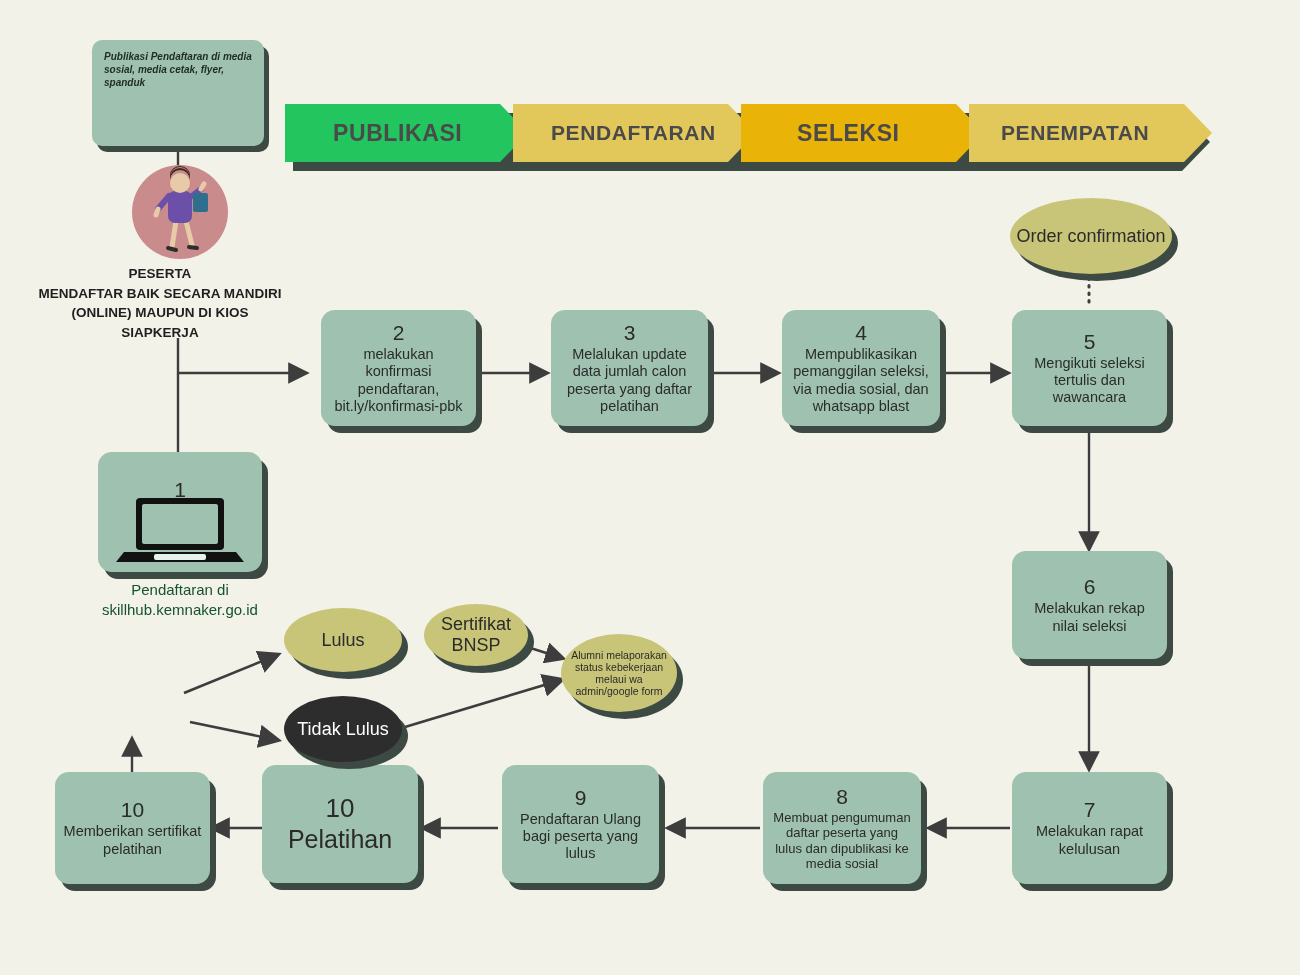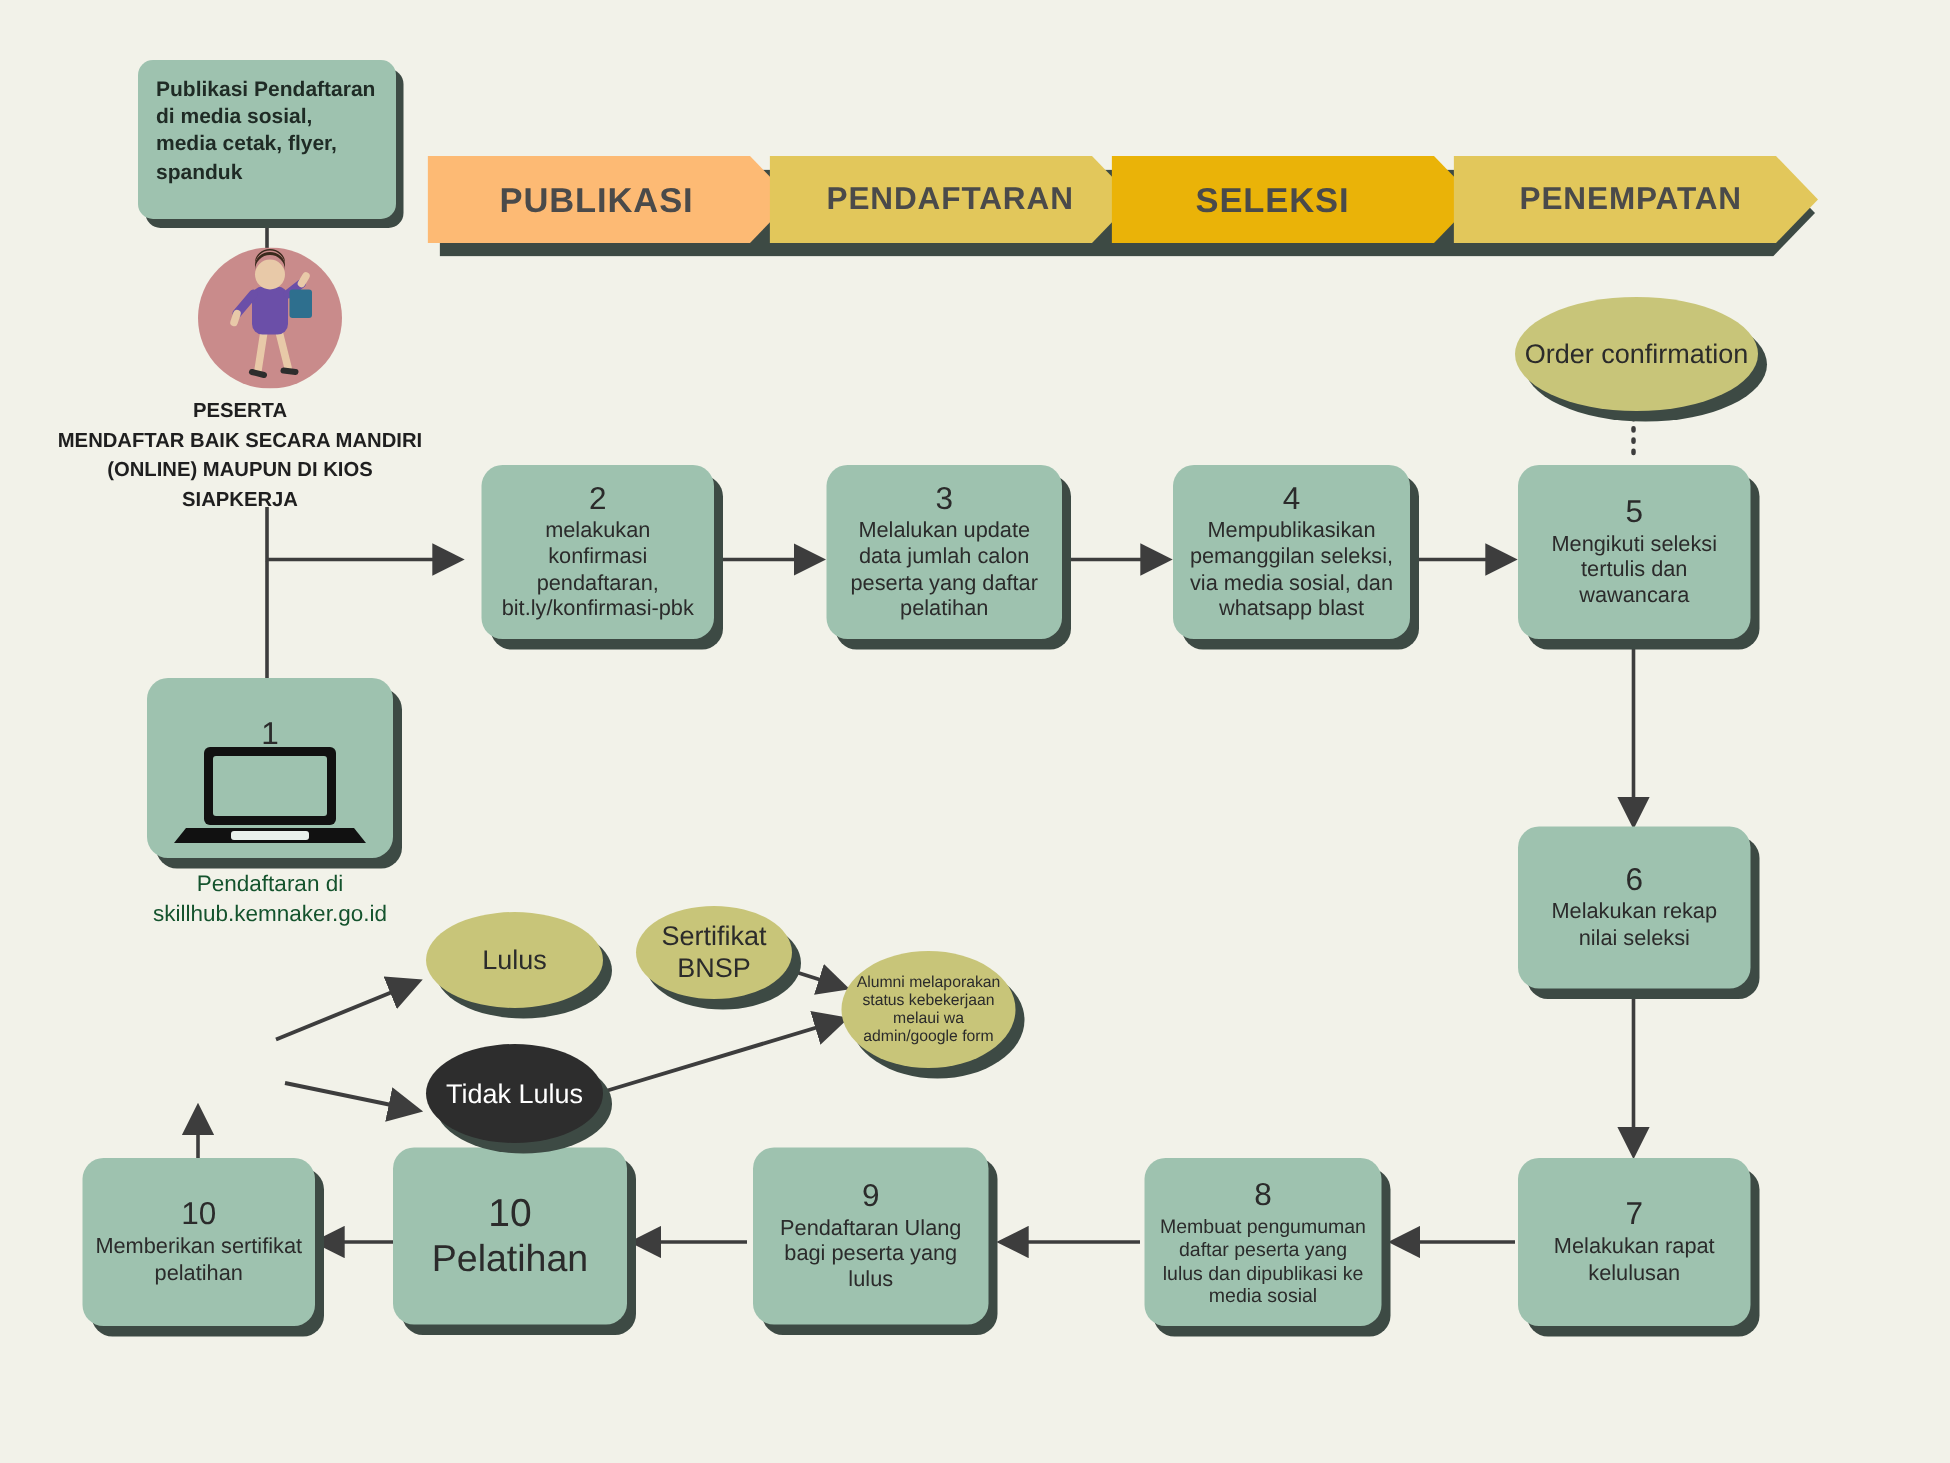--- a/index.html
+++ b/index.html
@@ -69,26 +69,27 @@
     line-height: 1.15;
     padding: 4px 10px;
   }
   
   .note {
     position: absolute;
     background: #9ec2af;
     border-radius: 10px;
     box-shadow: 5px 6px 0 0 #3d4a44;
     font-weight: bold;
-    font-size: 14px;
+    font-size: 10px;
     line-height: 1.3;
     color: #1f2b25;
     padding: 10px 12px 8px 12px;
     box-sizing: border-box;
     text-align: left;
+    font-style: italic;
   }
   
   #banner {
     position: absolute;
     left: 285px;
     top: 104px;
     width: 925px;
     height: 62px;
   }
   #banner .chev {
@@ -207,33 +208,33 @@
     <path d="M190,722 L277,740" stroke="#3d3d3d" stroke-width="2.6" fill="none" marker-end="url(#arrow)"></path>
 
     <path d="M521,645 L562,658" stroke="#3d3d3d" stroke-width="2.4" fill="none" marker-end="url(#arrow)"></path>
 
     <path d="M405,727 L561,680" stroke="#3d3d3d" stroke-width="2.6" fill="none" marker-end="url(#arrow)"></path>
   </svg>
 
   <div id="banner">
     <div class="banner-shadow"></div>
 
-    <div class="chev" style="left:0px;width:243px;background:#fdba74;clip-path:polygon(0 0,215px 0,243px 50%,215px 100%,0 100%);padding-left:48px;">
+    <div class="chev" style="left:0px;width:243px;background:#22c55e;clip-path:polygon(0 0,215px 0,243px 50%,215px 100%,0 100%);padding-left:48px;">
       <span>PUBLIKASI</span>
     </div>
 
     <div class="chev" style="left:228px;width:243px;background:#e2c75b;clip-path:polygon(0 0,215px 0,243px 50%,215px 100%,0 100%);padding-left:38px;font-size:21px;">
       <span>PENDAFTARAN</span>
     </div>
 
     <div class="chev" style="left:456px;width:243px;background:#eab308;clip-path:polygon(0 0,215px 0,243px 50%,215px 100%,0 100%);padding-left:56px;">
       <span>SELEKSI</span>
     </div>
 
-    <div class="chev" style="left:684px;width:243px;background:#e2c75b;clip-path:polygon(0 0,215px 0,243px 50%,215px 100%,0 100%);padding-left:44px;font-size:21px;">
+    <div class="chev" style="left:684px;width:243px;background:#e2c75b;clip-path:polygon(0 0,215px 0,243px 50%,215px 100%,0 100%);padding-left:32px;font-size:21px;">
       <span>PENEMPATAN</span>
     </div>
   </div>
 
   <div class="note" style="left:92px;top:40px;width:172px;height:106px;">
     <span>Publikasi Pendaftaran di media sosial, media cetak, flyer, spanduk</span>
   </div>
 
   <svg id="person" viewBox="0 0 96 94">
     <ellipse cx="48" cy="47" rx="48" ry="47" fill="#c98b8b"></ellipse>

